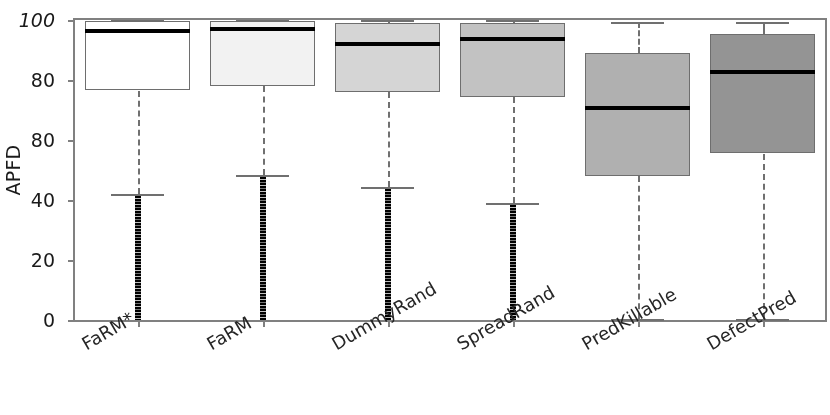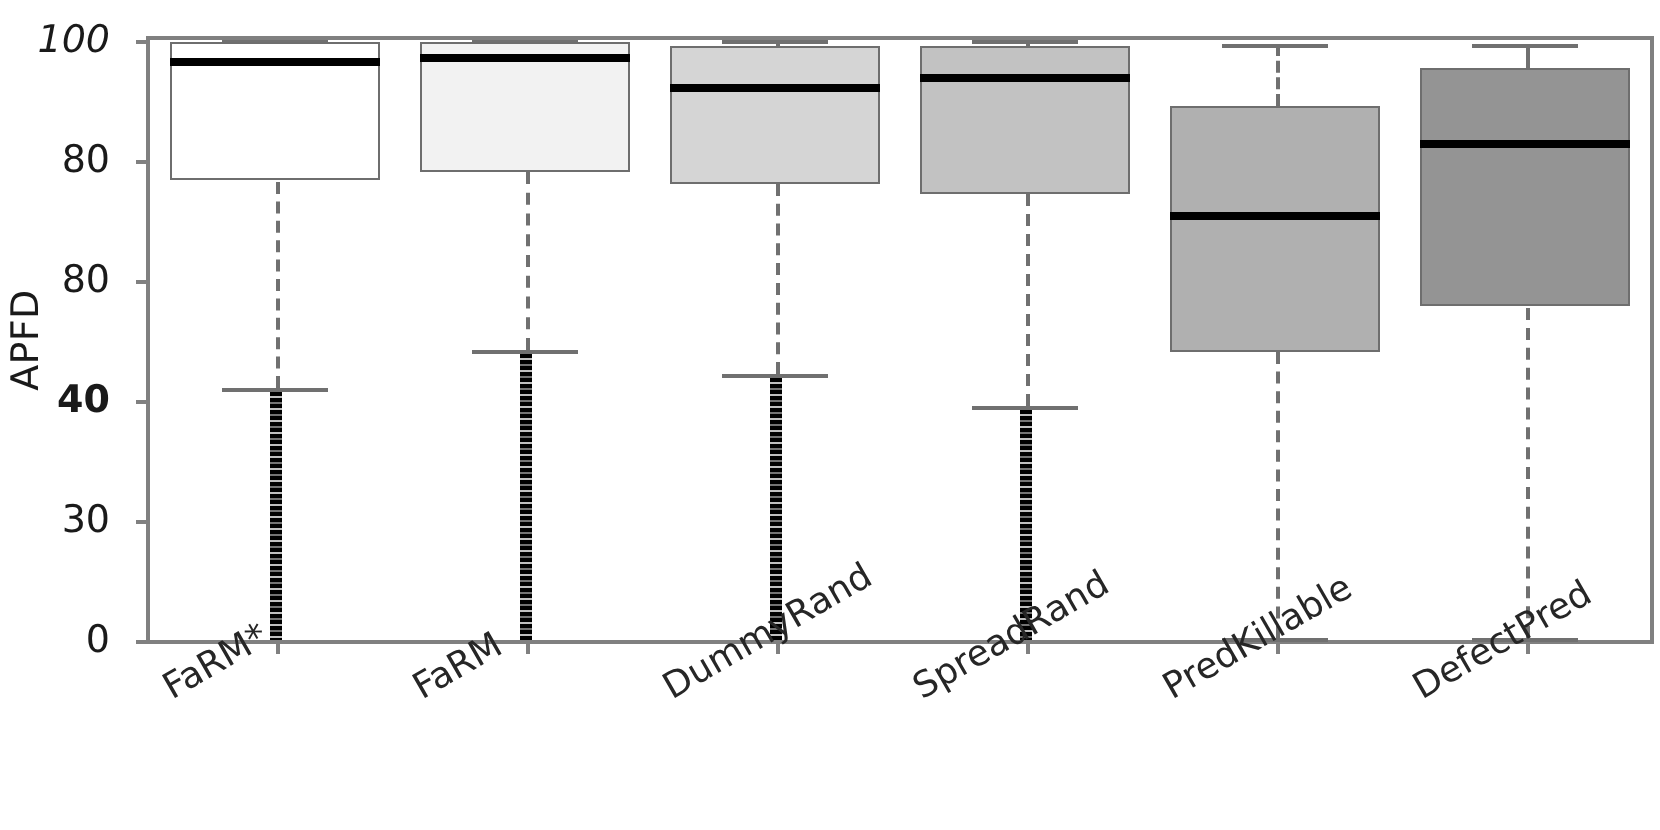--- a/index.html
+++ b/index.html
@@ -113,23 +113,23 @@
 
 <div id="figure">
 
   <div id="ylabel">APFD</div>
 
   <div id="plot-area">
     <div id="y-ticks">
         <div class="ytick-mark" style="top: 300px;"></div>
         <div class="ytick-label" style="top: 300px;">0</div>
         <div class="ytick-mark" style="top: 240px;"></div>
-        <div class="ytick-label" style="top: 240px;">30</div>
+        <div class="ytick-label" style="top: 240px;">20</div>
         <div class="ytick-mark" style="top: 180px;"></div>
-        <div class="ytick-label" style="top: 180px; font-weight: bold;">40</div>
+        <div class="ytick-label" style="top: 180px;">40</div>
         <div class="ytick-mark" style="top: 120px;"></div>
         <div class="ytick-label" style="top: 120px;">80</div>
         <div class="ytick-mark" style="top: 60px;"></div>
         <div class="ytick-label" style="top: 60px;">80</div>
         <div class="ytick-mark" style="top: 0px;"></div>
         <div class="ytick-label" style="top: 0px; font-style: italic;">100</div>
       </div>
     <div id="x-ticks">
         <div class="xtick-mark" style="left: 62.5px;"></div>
         <div class="xtick-mark" style="left: 187.5px;"></div>

